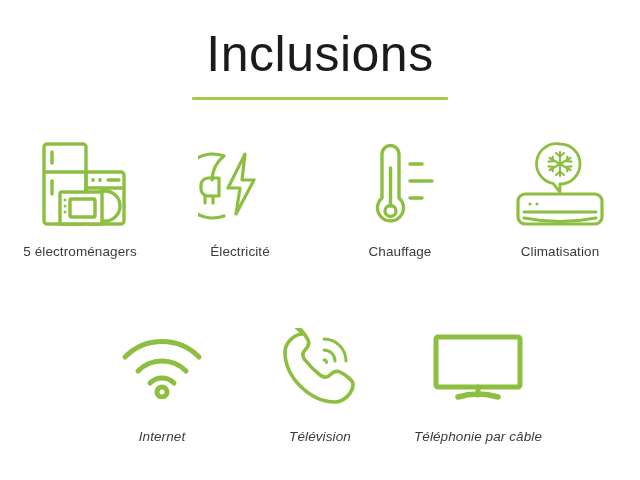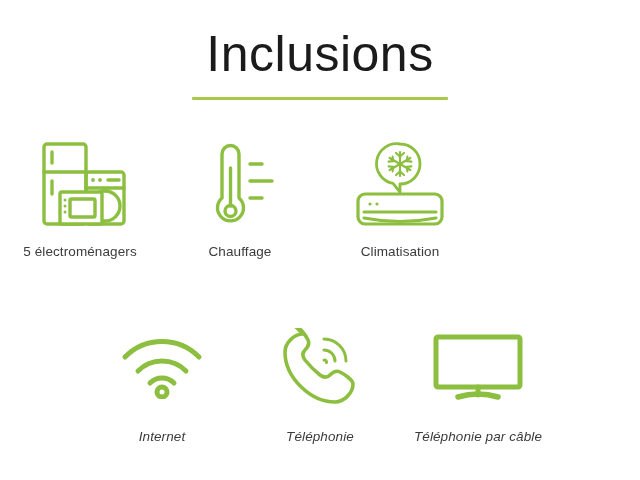--- a/index.html
+++ b/index.html
@@ -118,20 +118,35 @@
           <rect x="28" y="54" width="42" height="32" rx="2" fill="#ffffff"></rect>
           <rect x="38" y="61" width="25" height="18" rx="1.5"></rect>
           <circle cx="33" cy="62" r="1.5" fill="#8cbe3f" stroke="none"></circle>
           <circle cx="33" cy="68" r="1.5" fill="#8cbe3f" stroke="none"></circle>
           <circle cx="33" cy="74" r="1.5" fill="#8cbe3f" stroke="none"></circle>
         </svg>
       </div>
       <div class="item-label">5 électroménagers</div>
     </div>
 
+    <div class="item">
+      <div class="icon-wrap">
+        <svg width="84" height="84" viewBox="0 0 84 84" fill="none" stroke="#8cbe3f" stroke-width="3.2" stroke-linecap="round" stroke-linejoin="round">
+
+          <path d="M26 74 A32 32 0 1 1 26 14 A32 32 0 0 0 14 38"></path>
+
+          <path d="M47 12 L30 46 L42 46 L38 72 L56 38 L44 38 Z"></path>
+
+          <path d="M21 36 h-11 a7 7 0 0 0 -7 7 v4 a7 7 0 0 0 7 7 h11 z"></path>
+          <line x1="7" y1="54" x2="7" y2="61"></line>
+          <line x1="15" y1="54" x2="15" y2="61"></line>
+        </svg>
+      </div>
+      <div class="item-label">Électricité</div>
+    </div>
 
     <div class="item">
       <div class="icon-wrap">
         <svg width="80" height="88" viewBox="0 0 80 88" fill="none" stroke="#8cbe3f" stroke-width="3.4" stroke-linecap="round" stroke-linejoin="round">
 
           <path d="M22 58 V14 a8.5 8.5 0 0 1 17 0 V58 a13 13 0 1 1 -17 0 Z"></path>
 
           <line x1="30.5" y1="28" x2="30.5" y2="66"></line>
           <circle cx="30.5" cy="71" r="5.5"></circle>
 
@@ -198,21 +213,21 @@
 
           <path d="M21 5 C12 5 3 14 3 23 c0 26 26 50 50 50 9 0 18 -9 18 -18 0 -4 -9 -10 -13 -12 -4 -2 -7 0 -10 3 -3 3 -6 3 -10 0 -5 -4 -11 -10 -15 -15 -3 -4 -3 -7 0 -10 3 -3 5 -6 3 -10 -2 -4 -8 -13 -12 -13 z" transform="translate(2,1)"></path>
 
           <g stroke-width="3">
             <path d="M44 11 a22 22 0 0 1 22 22"></path>
             <path d="M44 22 a11 11 0 0 1 11 11"></path>
             <path d="M44 32 a2.5 2.5 0 0 1 2.5 2.5"></path>
           </g>
         </svg>
       </div>
-      <div class="item-label">Téléphonie</div>
+      <div class="item-label">Télévision</div>
     </div>
 
     <div class="item">
       <div class="icon-wrap">
         <svg width="92" height="68" viewBox="0 0 92 68" fill="none" stroke="#8cbe3f" stroke-width="5" stroke-linecap="round" stroke-linejoin="round">
           <rect x="4" y="4" width="84" height="50" rx="2"></rect>
           <line x1="46" y1="54" x2="46" y2="62"></line>
           <path d="M26 64 q20 -6 40 0" stroke-width="5.5"></path>
         </svg>
       </div>

